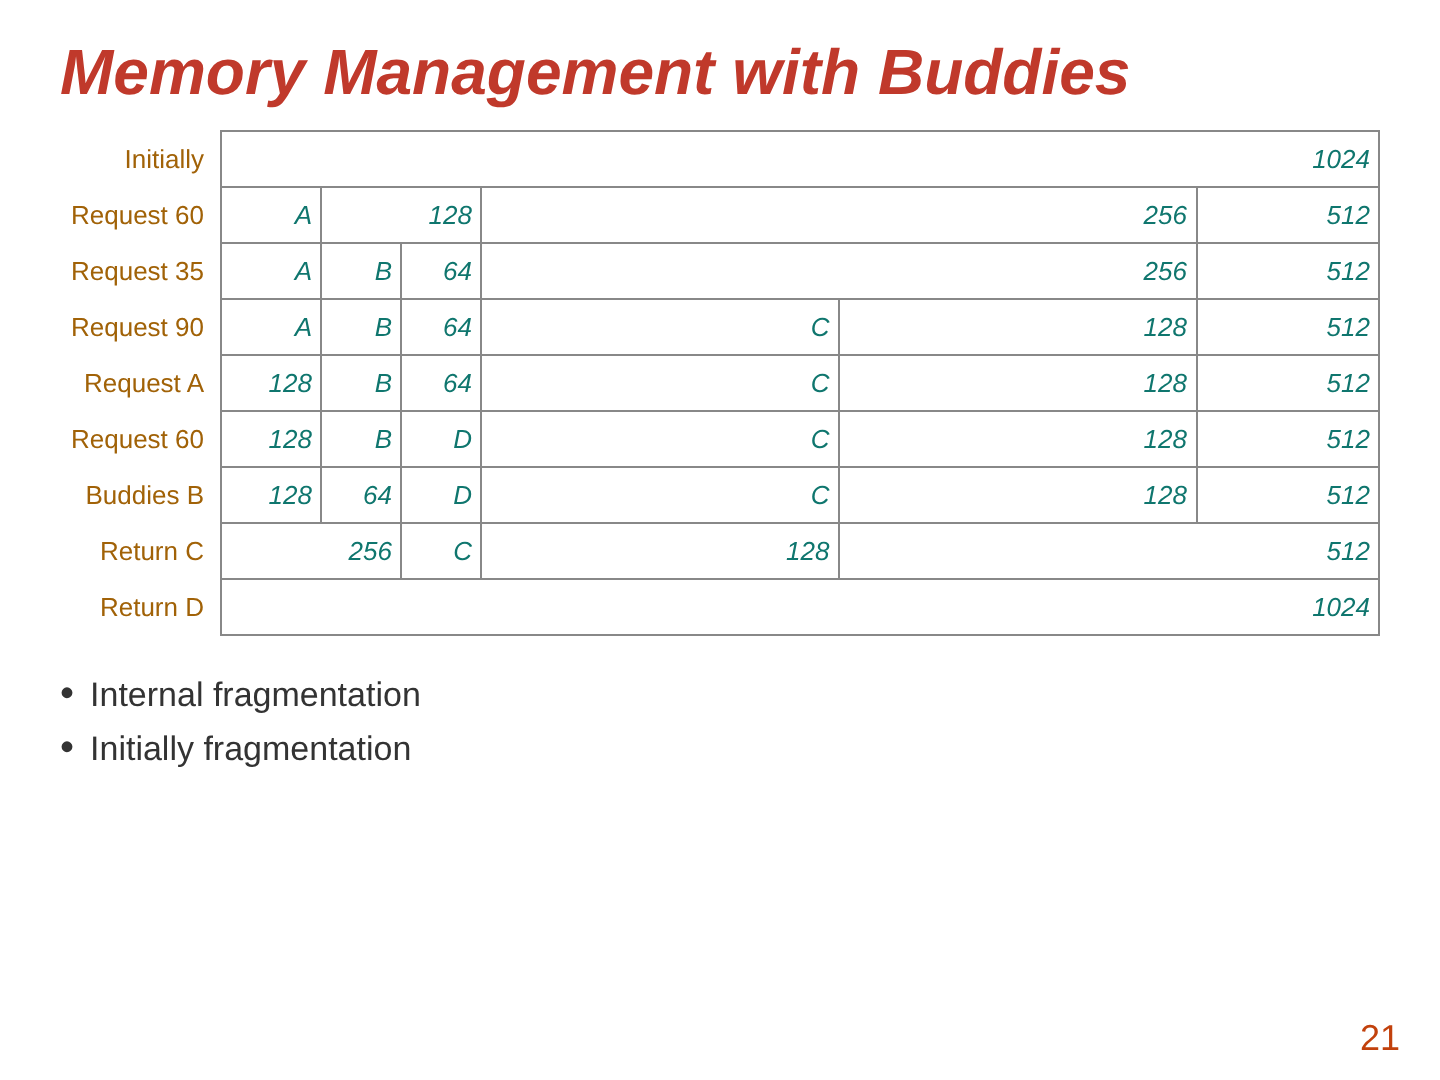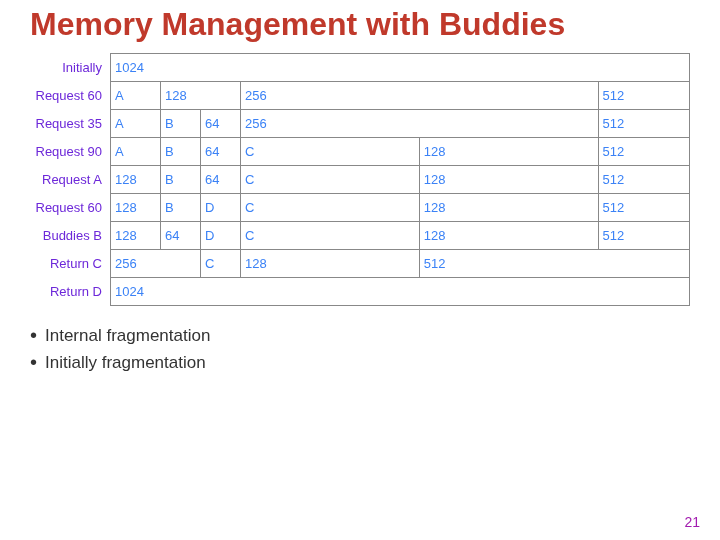--- a/index.html
+++ b/index.html
@@ -8,75 +8,77 @@
       height: 540px;
       background: #fff;
       font-family: Arial, sans-serif;
       overflow: hidden;
       position: relative;
     }
     .title {
       font-size: 32px;
       font-weight: bold;
       color: #c0392b;
-      padding: 6px 30px 10px 30px;
+      padding: 18px 30px 10px 30px;
+      font-style: italic;
     }
     .content {
       padding: 0 30px;
     }
     .table-wrapper {
       display: flex;
       align-items: flex-start;
     }
     .row-labels {
       display: flex;
       flex-direction: column;
       margin-right: 0;
     }
     .row-label {
       font-size: 13px;
-      color: #6d28d9;
+      color: #a16207;
       text-align: center;
       padding-right: 8px;
       display: flex;
       align-items: center;
       justify-content: flex-end;
     }
     table {
       border-collapse: collapse;
       flex: 1;
     }
     td {
       border: 1px solid #888;
       font-size: 13px;
-      text-align: left;
-      color: #3b82f6;
+      text-align: right;
+      color: #0f766e;
       padding: 2px 4px;
+      font-style: italic;
     }
     .bullet-section {
       padding: 18px 30px 0 30px;
     }
     .bullet-item {
       font-size: 17px;
       color: #333;
       margin-bottom: 4px;
       display: flex;
       align-items: center;
     }
     .bullet-dot {
       font-size: 20px;
       margin-right: 8px;
       color: #333;
     }
     .page-num {
       position: absolute;
       bottom: 10px;
       right: 20px;
-      font-size: 14px;
-      color: #a21caf;
+      font-size: 18px;
+      color: #c2410c;
     }
     
     tr { height: 28px; }
   </style>
 </head>
 <body>
 
 <div class="title">Memory Management with Buddies</div>
 
 <div class="content">

